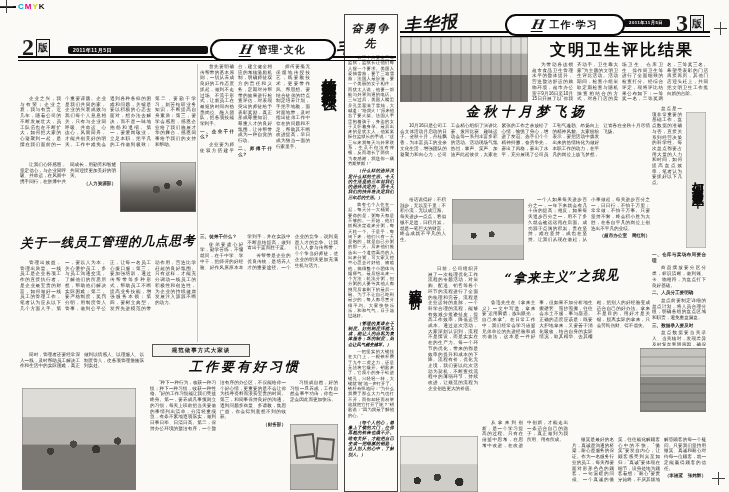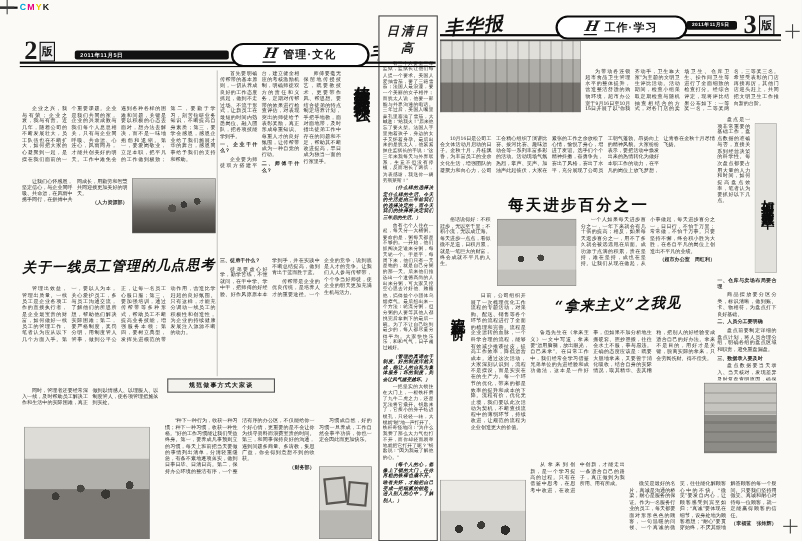--- a/index.html
+++ b/index.html
@@ -154,55 +154,57 @@
     <p>师傅要毫无保留地传授技艺，既要教技术，更要带作风、帮思想。要结合徒弟的特点制定培养计划，手把手地教，面对面地带，及时指出徒弟工作中存在的问题和不足，帮助其不断改进提高，早日成为独当一面的行家里手。</p>
   </div>
   <div class="abs vert" style="left:312px;top:66px;width:26px;height:168px;font-size:15px;letter-spacing:2px">传帮带需要我们做什么</div>
   <div class="abs bodytxt c3" style="left:200px;top:234px;width:138px;height:106px">
     <span class="p head-b">三、徒弟干什么？</span>
     <p>徒弟要虚心好学，勤学苦练，不懂就问，在干中学、学中干，把师傅的好经验、好作风原原本本学到手，并在实践中不断总结提高，做到青出于蓝而胜于蓝。</p>
     <p>传帮带是企业的优良传统，是培养人才的重要途径。一个企业的竞争，说到底是人才的竞争。让我们人人参与传帮带，个个争当好师徒，使企业的明天更加充满生机与活力。</p>
   </div>
 
   <div class="abs kickerbox" style="left:152px;top:344px;width:96px;height:11px">规范做事方式大家谈</div>
+  <div class="abs ht-brush" style="left:160px;top:358px;width:170px;font-size:13px;letter-spacing:3px">工作要有好习惯</div>
   <div class="abs bodytxt c2" style="left:150px;top:380px;width:136px;height:110px">
     <p>“种下一种行为，收获一种习惯；种下一种习惯，收获一种性格。”好的工作习惯能让我们受益终身。第一，要养成凡事预则立的习惯，每天上班前把当天要做的事情列出清单，分清轻重缓急，有条不紊地逐项落实，做到日事日毕、日清日高。第二，保持办公环境的整洁有序，一个整洁有序的办公区，不仅能给你一个好心情，更重要的是不会让你为找寻资料而浪费宝贵的时间。第三，和同事保持良好的沟通，遇到问题多商量、多请教，集思广益，你会得到意想不到的收获。</p>
     <span class="byline">（财务部）</span>
   </div>
   <div class="abs bodytxt" style="left:290px;top:380px;width:48px;height:42px">
       <p>习惯成自然，好的习惯一旦养成，工作自然会事半功倍，你也一定会因此而更加快乐。</p>
     </div>
   <div class="abs photo" id="ph-frames" style="left:290px;top:424px;width:48px;height:66px">
     <div class="frame" style="left:5px;top:10px;width:16px;height:20px;transform:rotate(-6deg)"></div>
     <div class="frame" style="left:26px;top:14px;width:14px;height:18px;transform:rotate(5deg)"></div>
   </div>
 
   <div class="abs storybox" style="left:344px;top:14px;width:46px;height:468px">
-    <div class="bt">日清日高</div>
+    <div class="bt">奋勇争先</div>
     <div class="bodytxt" style="height:444px">
       <p>有三个人要坐三年监狱，监狱长让他们每人提一个要求。美国人爱抽雪茄，要了三箱雪茄；法国人最浪漫，要一个美丽的女子相伴；而犹太人说，他要一部能与外界沟通的电话。三年过后，美国人嘴里鼻孔里塞满了雪茄，大喊道：“给我火！”原来他忘了要火柴。法国人手里抱着孩子，身边的女子又怀着身孕。最后出来的是犹太人，他紧紧握住监狱长的手说：“这三年来我每天与外界联系，生意不但没有停顿，反而增长了两倍，为表感谢，我送你一辆劳斯莱斯！”</p>
       <p class="moral">（什么样的选择决定什么样的生活。今天的生活是由三年前我们的选择决定的，而今天我们的抉择将决定我们三年后的生活。）</p>
       <p>曾有七个人住在一起，每天分一大桶粥。要命的是，粥每天都是不够的。一开始，他们抓阄决定谁来分粥，每天轮一个。于是乎，每周下来，他们只有一天是饱的，就是自己分粥的那一天。后来他们推选出一个道德高尚的人出来分粥，可大家又挖空心思去讨好他、贿赂他，搞得整个小团体乌烟瘴气。最后想出来一个方法：轮流分粥，但分粥的人要等其他人都挑完后拿剩下的最后一碗。为了不让自己吃到最少的，每人都尽量分得平均。大家快快乐乐，和和气气，日子越过越好。</p>
       <p class="moral">（管理的真谛在于制度。好的制度浑然天成，能让人的自私为集体服务；坏的制度，则会让风气越变越坏。）</p>
       <p>一把坚实的大锁挂在大门上，一根铁杆费了九牛二虎之力，还是无法将它撬开。钥匙来了，它瘦小的身子钻进锁孔，只轻轻一转，大锁就“啪”地一声打开了。铁杆奇怪地问：“为什么我费了那么大力气也打不开，而你却轻而易举地就把它打开了呢？”钥匙说：“因为我最了解他的心。”</p>
       <p class="moral">（每个人的心，都像上了锁的大门，任你再粗的铁棒也撬不开。唯有关怀，才能把自己变成一把细腻的钥匙，进入别人的心中，了解别人。）</p>
     </div>
   </div>
 
   <div class="abs photo" id="ph-super" style="left:400px;top:37px;width:128px;height:65px"></div>
+  <div class="abs ht-black" style="left:536px;top:40px;width:172px;font-size:16px;letter-spacing:2px">文明卫生评比结果</div>
   <div class="abs bodytxt c4" style="left:532px;top:62px;width:176px;height:40px">
     <p>为带动各连锁超市食品卫生管理水平的整体提升，营造整洁舒适的购物环境，超市办公室于9月16日至10月15日开展了以“你我齐动手，卫生靠大家”为主题的文明卫生评比活动。活动期间，检查小组采取定期检查与随机抽查相结合的方式，对各门店的卖场卫生、仓库卫生、操作间卫生等进行了全面细致的检查打分。经综合评定，现将评比结果公布如下：一等奖一名，二等奖两名，三等奖三名。希望受表彰的门店再接再厉，其他门店迎头赶上，共同把文明卫生工作推向新的台阶。</p>
 
   </div>
 
+  <div class="abs ht-brush" style="left:452px;top:103px;width:150px;font-size:13.5px;letter-spacing:4px">金秋十月梦飞扬</div>
   <div class="abs bodytxt c5" style="left:400px;top:123px;width:250px;height:52px">
       <p>10月16日是公司工会文体活动月启动的日子。金秋十月，丹桂飘香，为丰富员工的业余文化生活，增强团队的凝聚力和向心力，公司工会精心组织了演讲比赛、拔河比赛、趣味运动会等一系列丰富多彩的活动。活动现场气氛热烈，掌声、笑声、加油声此起彼伏，大家在紧张的工作之余放松了心情，愉悦了身心，增进了友谊。选手们个个精神抖擞，奋勇争先，赛出了风格，赛出了水平，充分展现了公司员工朝气蓬勃、昂扬向上的精神风貌。大家纷纷表示，要把活动中焕发出来的热情转化为做好本职工作的动力，在平凡的岗位上放飞梦想，让青春在金秋十月尽情飞扬。</p>
     </div>
 
-  <div class="abs ht-black" style="left:448px;top:178px;width:156px;font-size:14px;letter-spacing:2px">每天进步百分之一</div>
   <div class="abs bodytxt" style="left:400px;top:197px;width:46px;height:66px">
       <p>俗话说得好：不积跬步，无以至千里；不积小流，无以成江海。每天进步一点点，看似微不足道，日积月累，就是一笔巨大的财富，终会成就不平凡的人生。</p>
     </div>
   <div class="abs photo" id="ph-class" style="left:452px;top:199px;width:72px;height:61px"></div>
   <div class="abs bodytxt c2" style="left:528px;top:197px;width:122px;height:66px">
     <p>一个人如果每天进步百分之一，一年下来就会有几十倍的提高；相反，如果每天退步百分之一，用不了多久就会被远远甩在后面。成功源于点滴的积累，贵在坚持，难在坚持，成也在坚持。让我们从现在做起，从小事做起，每天进步百分之一，日日行，不怕千万里；常常做，不怕千万事。只要坚持不懈，终会积小胜为大胜，在各自平凡的岗位上创造出不平凡的业绩。</p>
     <span class="byline">（超市办公室　周红利）</span>
   </div>
 
   <div class="abs vert" style="left:402px;top:278px;width:22px;height:64px;font-size:13px;letter-spacing:3px">流程有价</div>

